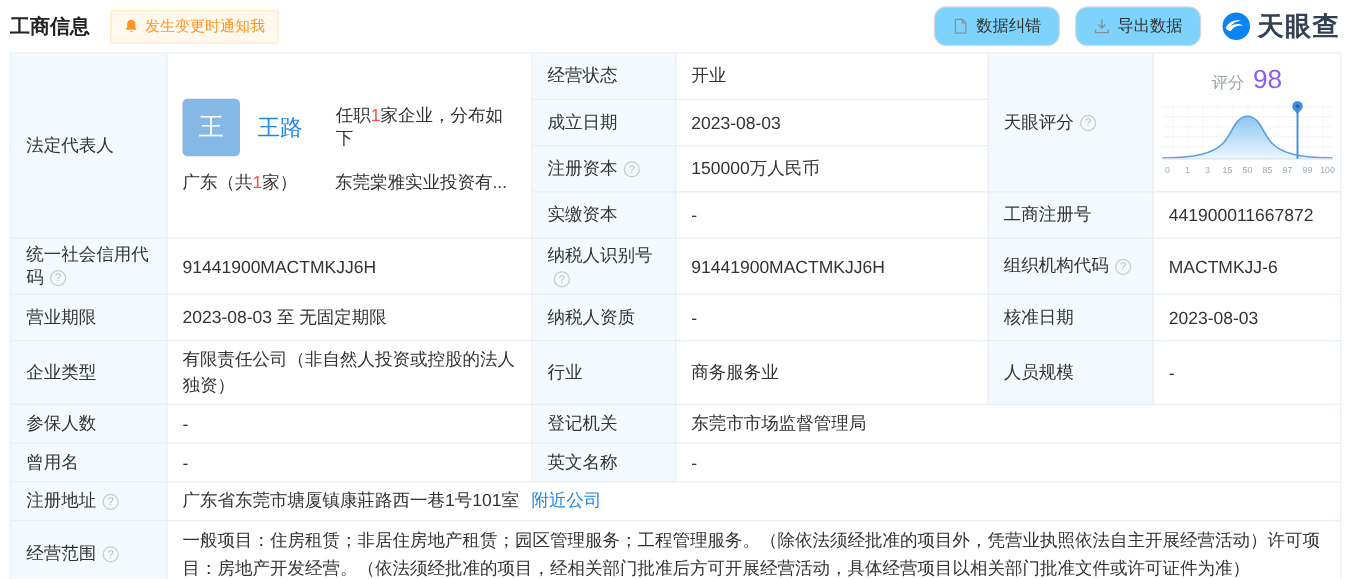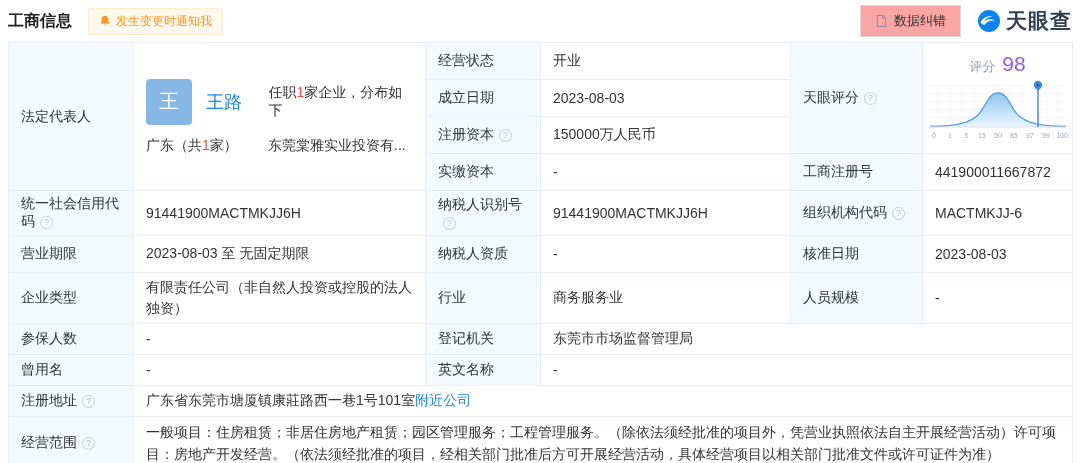--- a/index.html
+++ b/index.html
@@ -14,21 +14,21 @@
   .header { display: flex; align-items: center; padding: 9px 8px 9px 8px; height: 42px; }
   .title { font-size: 16px; font-weight: bold; color: #222; }
   .notify-badge {
     margin-left: 16px; display: inline-flex; align-items: center; gap: 5px;
     background: #fff8ec; border: 1px solid #ffeccb; color: #ff9527;
     font-size: 12px; padding: 4px 10px; border-radius: 2px; cursor: pointer;
   }
   .header-right { margin-left: auto; display: flex; align-items: center; gap: 12px; }
   .hbtn {
     display: inline-flex; align-items: center; gap: 6px;
-    border: 1px solid #d9d9d9; border-radius: 0; background: #fca5a5;
+    border: 1px solid #d9d9d9; border-radius: 10px; background: #7dd3fc;
     padding: 6px 14px; font-size: 13px; color: #333; cursor: pointer;
   }
   .logo { display: inline-flex; align-items: center; gap: 5px; margin-left: 4px; }
   .logo-text { font-size: 21px; font-weight: bold; color: #333f52; letter-spacing: 1px; }
 
   
   table.info {
     margin: 0 8px; width: 1064px; border-collapse: collapse; table-layout: fixed;
     font-size: 14px;
   }
@@ -59,21 +59,21 @@
   
   td.score-cell { padding: 6px 4px 2px 4px; }
   .score-box { display: flex; flex-direction: column; align-items: center; }
   .score-head { display: flex; align-items: baseline; gap: 7px; }
   .score-prefix { color: #9aa4ad; font-size: 13px; }
   .score-value { color: #8b5cf6; font-size: 21px; font-weight: normal; }
   .score-chart { margin-top: 1px; }
 
   
   .scope-text { line-height: 1.6; font-size: 14px; }
-  .addr-link { }
+  .addr-link { margin-left: 10px; }
 </style>
 </head>
 <body>
 
 <div class="page">
 
   <div class="header">
     <span class="title">工商信息</span>
 
     <span class="notify-badge">
@@ -86,20 +86,27 @@
 
     <div class="header-right">
       <button class="hbtn">
         <svg width="13" height="14" viewBox="0 0 14 15">
           <path d="M2.5 1.5h6l3 3v9h-9z" fill="none" stroke="#8a909a" stroke-width="1.1"></path>
           <path d="M8.5 1.5v3h3" fill="none" stroke="#8a909a" stroke-width="1.1"></path>
         </svg>
         <span>数据纠错</span>
       </button>
 
+      <button class="hbtn">
+        <svg width="13" height="14" viewBox="0 0 14 15">
+          <path d="M7 1.5v7.5M4 6l3 3 3-3" fill="none" stroke="#8a909a" stroke-width="1.2"></path>
+          <path d="M1.5 10.5v2.5h11v-2.5" fill="none" stroke="#8a909a" stroke-width="1.2"></path>
+        </svg>
+        <span>导出数据</span>
+      </button>
 
       <span class="logo">
         <svg width="24" height="24" viewBox="0 0 24 24">
           <circle cx="12" cy="12" r="11" fill="#0b84f3"></circle>
           <path d="M3.5 13.5c2-4.5 6.5-7 12-6-4 .5-6.5 2-8 4.5 3-2 7-2.5 10.5-.5-5-.5-8.5 1-10.5 4.5-1.5-.3-3-1.2-4-2.5z" fill="#fff"></path>
         </svg>
         <span class="logo-text">天眼查</span>
       </span>
     </div>
   </div>

